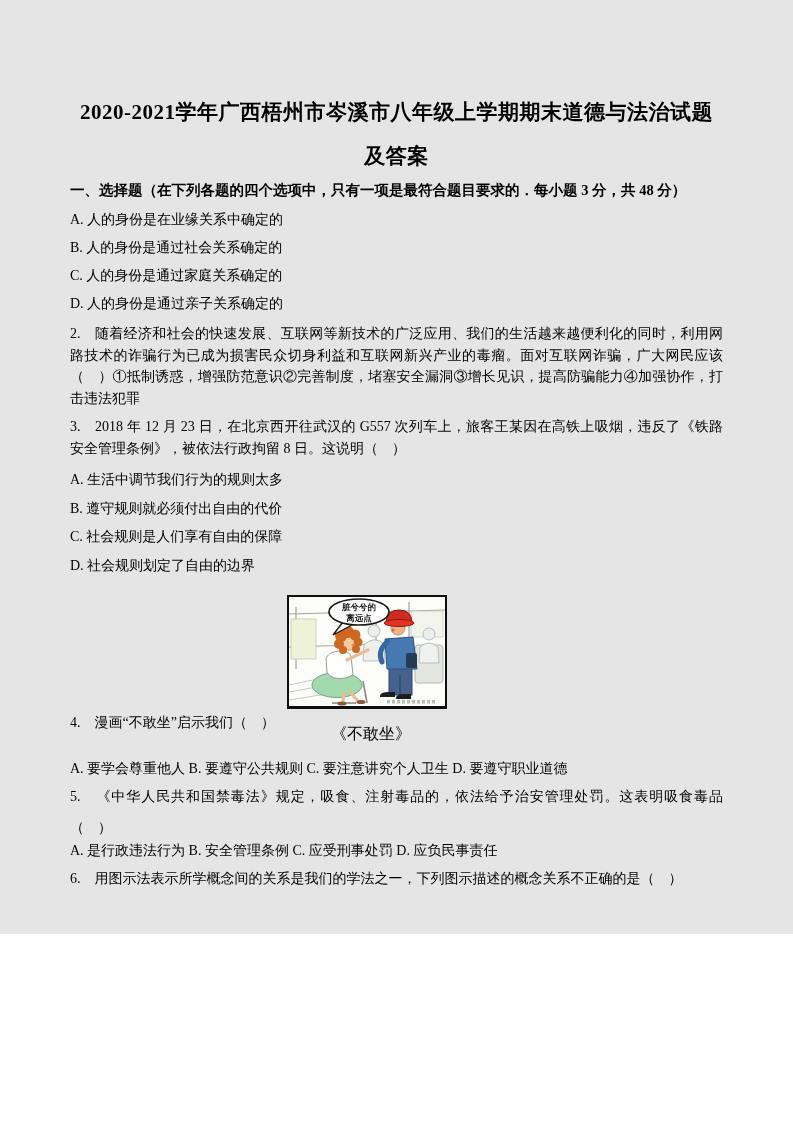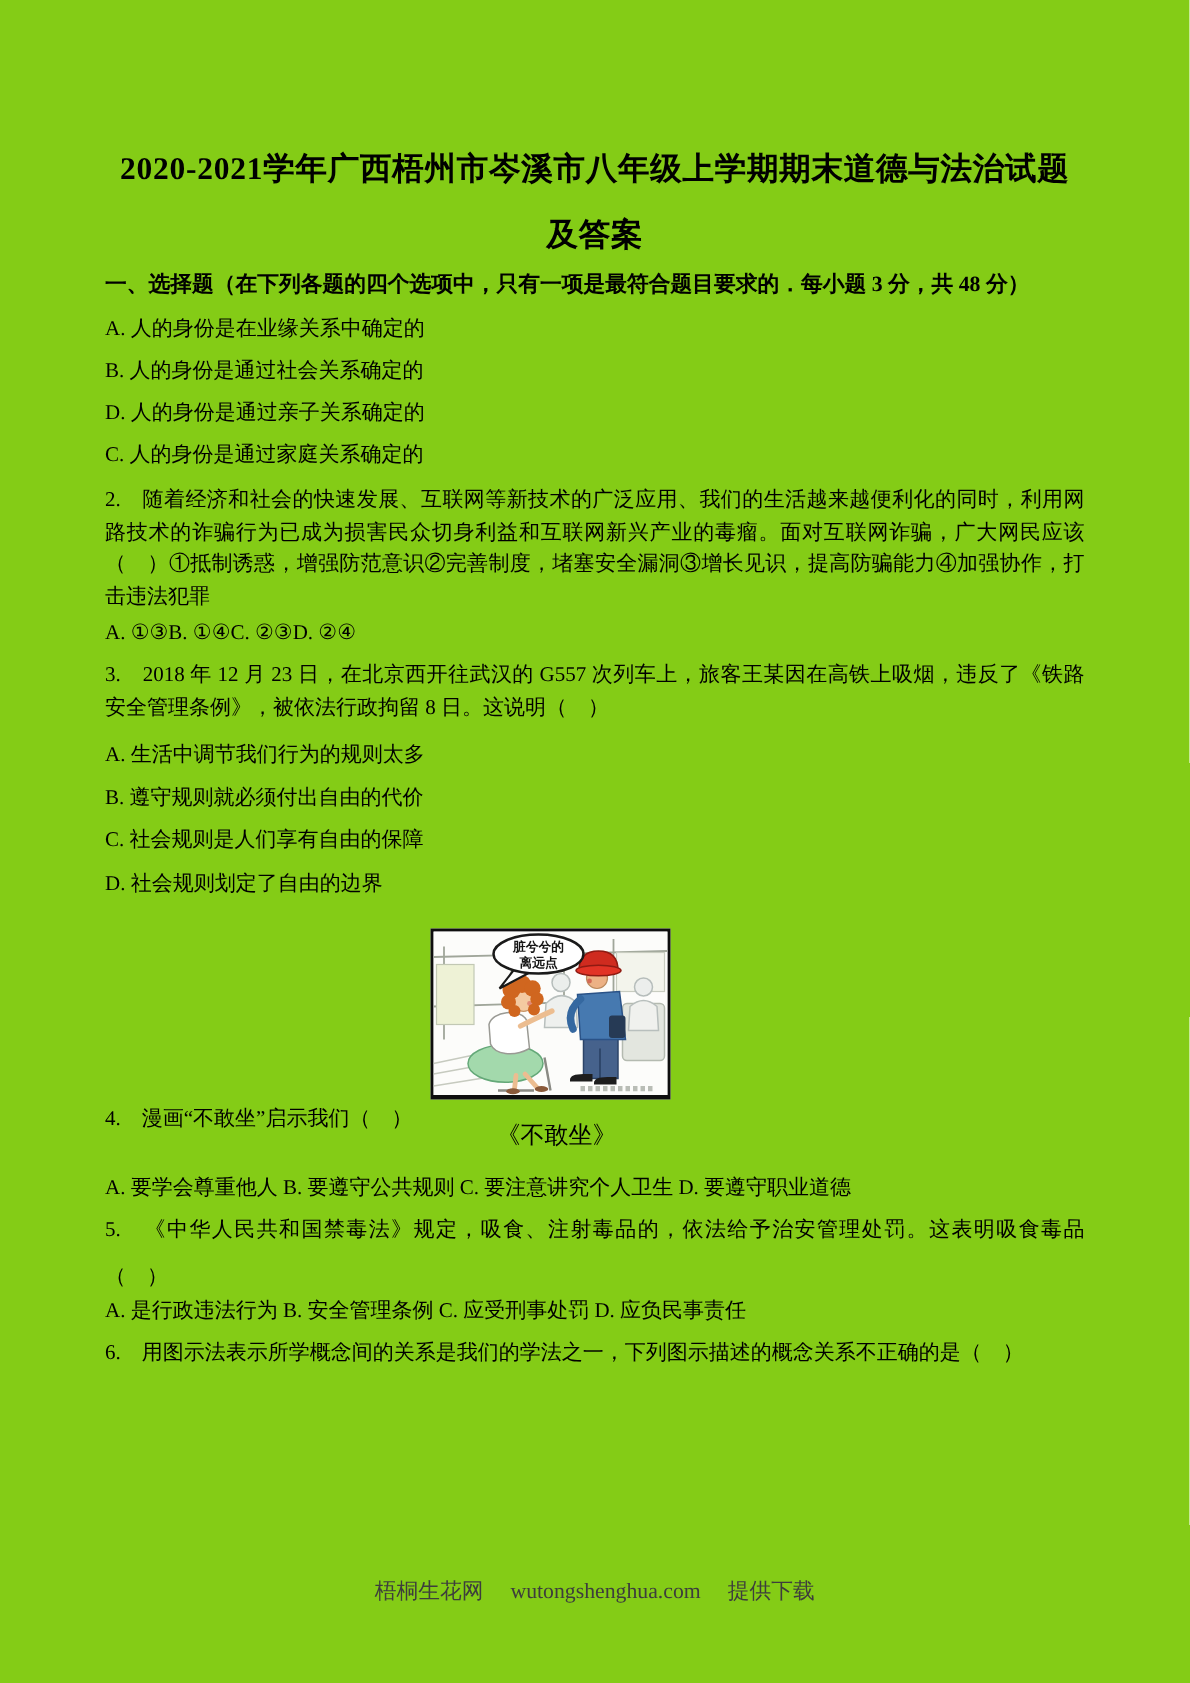--- a/index.html
+++ b/index.html
@@ -1,19 +1,19 @@
 <!DOCTYPE html>
 <html><head>
 <meta charset="utf-8">
 <style>
   html,body { margin:0; padding:0; background:#fff; }
   .page {
     position:relative;
-    width:793px; height:1122px;
-    background:#84cc16;
+    width:793px; height:934px;
+    background:#e5e5e5;
     font-family:"Liberation Serif","DejaVu Serif",serif;
     color:#000;
     overflow:hidden;
   }
   .content { padding:97px 70px 0 70px; }
   .title { text-align:center; font-weight:bold; font-size:21px; line-height:30px; letter-spacing:0.5px; }
   .t2 { margin-top:14px; }
   .section { margin-top:9px; font-size:14.5px; font-weight:bold; line-height:21px; }
   .line { font-size:14px; line-height:21px; }
   .para .line { line-height:21.5px; }
@@ -61,31 +61,30 @@
   <div class="content">
 
     <div class="title">2020-2021学年广西梧州市岑溪市八年级上学期期末道德与法治试题</div>
     <div class="title t2">及答案</div>
 
     <div class="section nw">一、选择题（在下列各题的四个选项中，只有一项是最符合题目要求的．每小题 3 分，共 48 分）</div>
 
     <div class="q1opts">
       <div class="opt nw">A. 人的身份是在业缘关系中确定的</div>
       <div class="opt nw">B. 人的身份是通过社会关系确定的</div>
+      <div class="opt nw">C. 人的身份是通过家庭关系确定的</div>
       <div class="opt nw">D. 人的身份是通过亲子关系确定的</div>
-      <div class="opt nw">C. 人的身份是通过家庭关系确定的</div>
     </div>
 
     <div class="para mt9">
       <div class="line jline">2.　随着经济和社会的快速发展、互联网等新技术的广泛应用、我们的生活越来越便利化的同时，利用网</div>
       <div class="line jline">路技术的诈骗行为已成为损害民众切身利益和互联网新兴产业的毒瘤。面对互联网诈骗，广大网民应该</div>
       <div class="line jline">（　）①抵制诱惑，增强防范意识②完善制度，堵塞安全漏洞③增长见识，提高防骗能力④加强协作，打</div>
       <div class="line">击违法犯罪</div>
     </div>
-    <div class="opt nw mt3">A. ①③B. ①④C. ②③D. ②④</div>
 
     <div class="para mt7">
       <div class="line jline">3.　2018 年 12 月 23 日，在北京西开往武汉的 G557 次列车上，旅客王某因在高铁上吸烟，违反了《铁路</div>
       <div class="line">安全管理条例》，被依法行政拘留 8 日。这说明（　）</div>
     </div>
     <div class="q3opts">
       <div class="opt nw">A. 生活中调节我们行为的规则太多</div>
       <div class="opt nw">B. 遵守规则就必须付出自由的代价</div>
       <div class="opt nw">C. 社会规则是人们享有自由的保障</div>
       <div class="opt nw">D. 社会规则划定了自由的边界</div>

